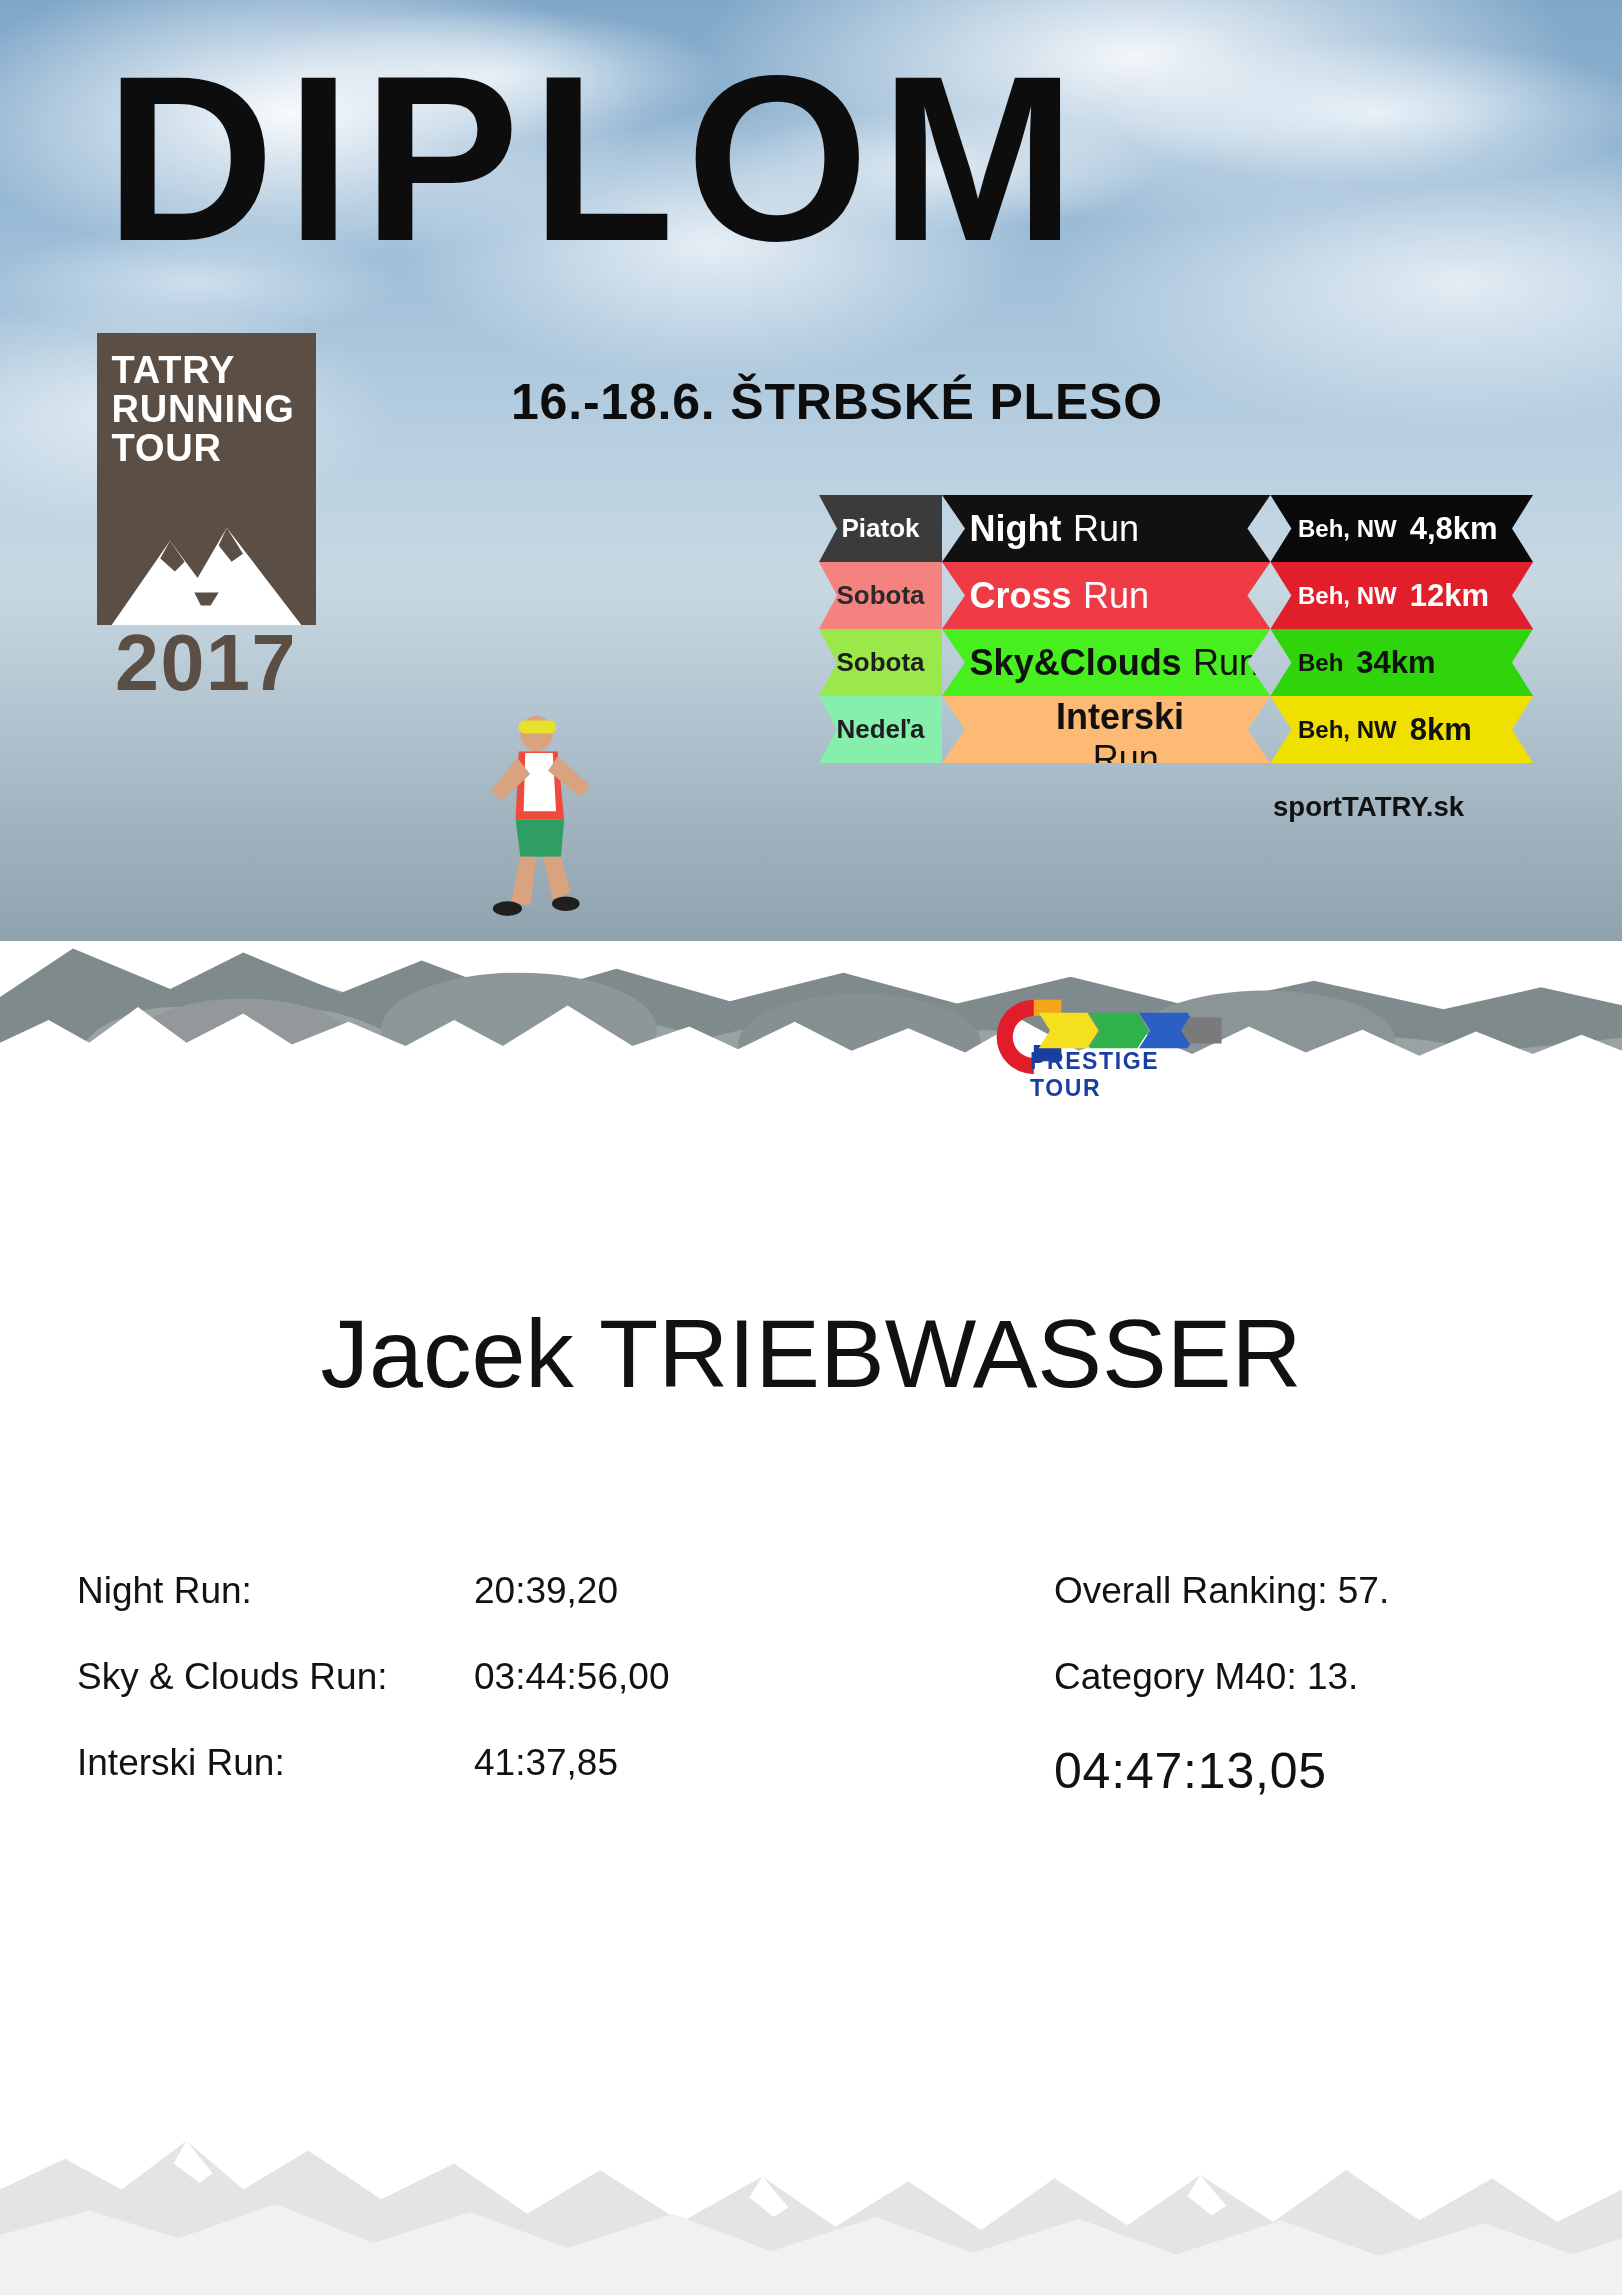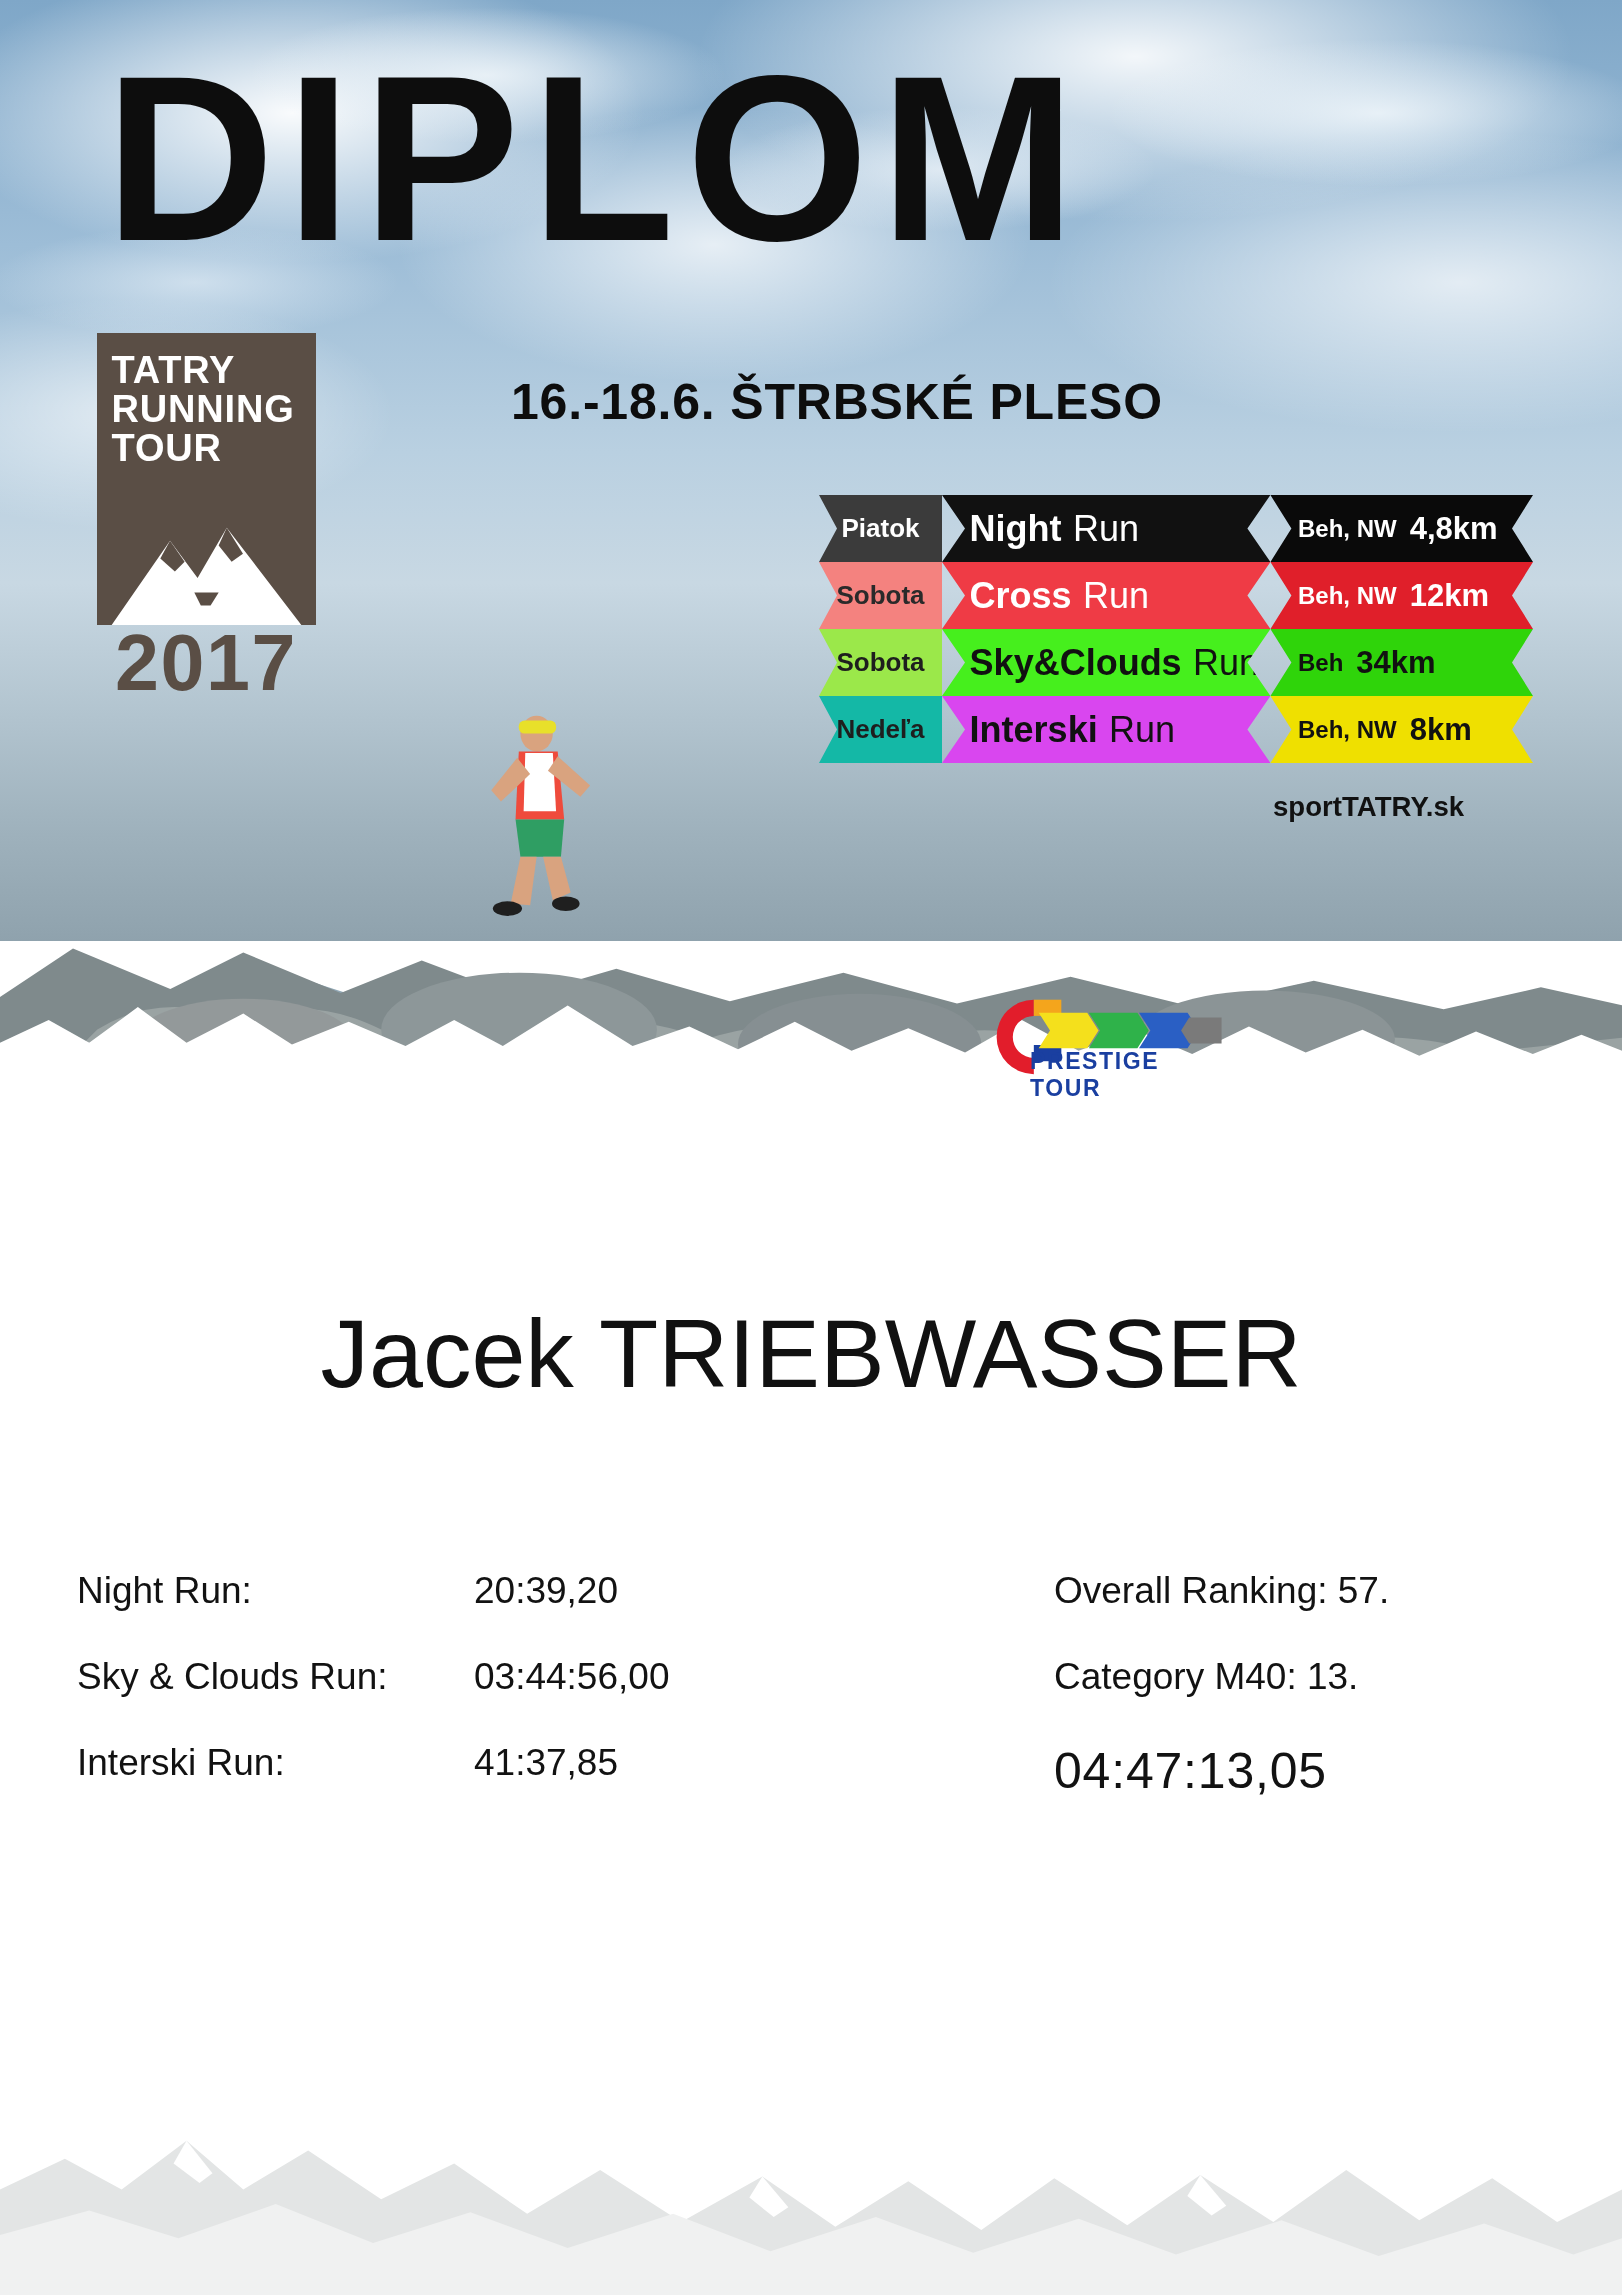--- a/index.html
+++ b/index.html
@@ -163,22 +163,22 @@
   .row-night .b-tail { background:#0a0a0a; color:#ffffff; }
 
   .row-cross .b-day { background:#f4827f; color:#2a2a2a; }
   .row-cross .b-main { background:#ef3b45; color:#ffffff; }
   .row-cross .b-tail { background:#e01f2a; color:#ffffff; }
 
   .row-sky .b-day { background:#9be84a; color:#1e1e1e; }
   .row-sky .b-main { background:#46ef1d; color:#111111; }
   .row-sky .b-tail { background:#2fd40a; color:#111111; }
 
-  .row-interski .b-day { background:#14b8a6; color:#1e1e1e; }
-  .row-interski .b-main { background:#d946ef; color:#111111; }
+  .row-interski .b-day { background:#86efac; color:#1e1e1e; }
+  .row-interski .b-main { background:#fdba74; color:#111111;flex-direction:column; }
   .row-interski .b-tail { background:#efe000; color:#111111; }
 
   .sport-url {
     position: absolute;
     left: 1273px; top: 791px;
     font-size: 27.6px;
     font-weight: bold;
     color: #111111;
   }
 

